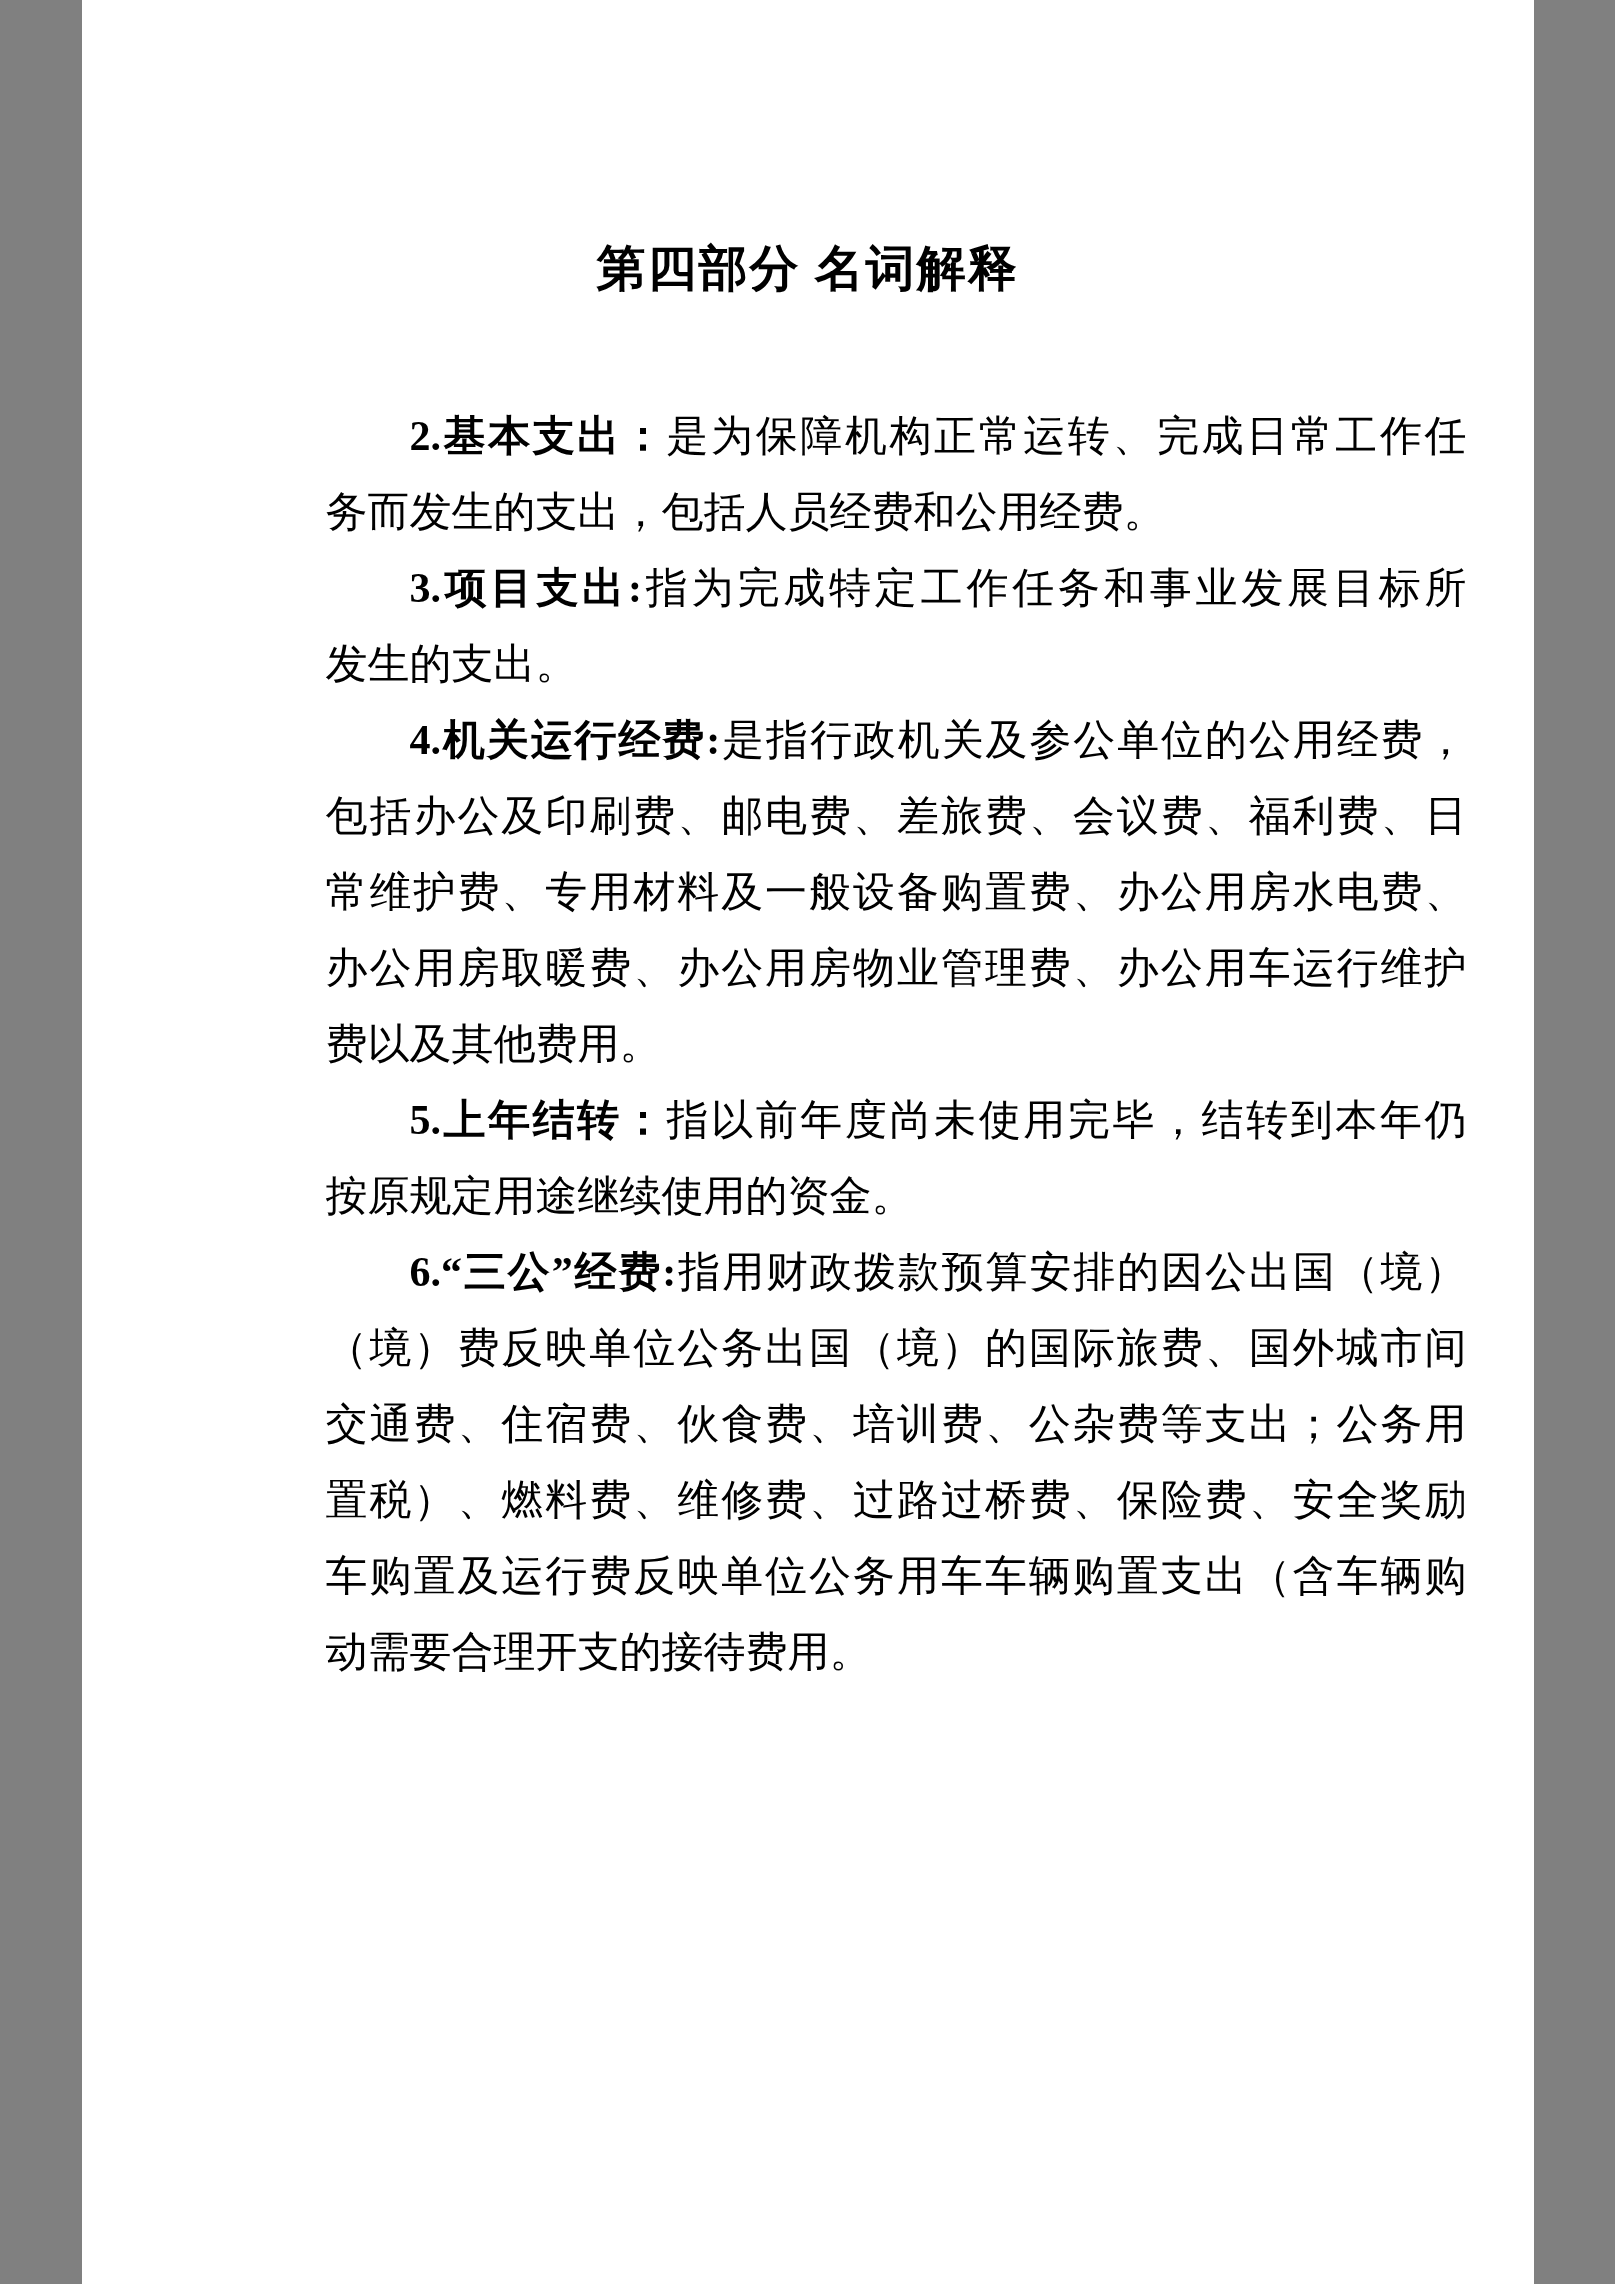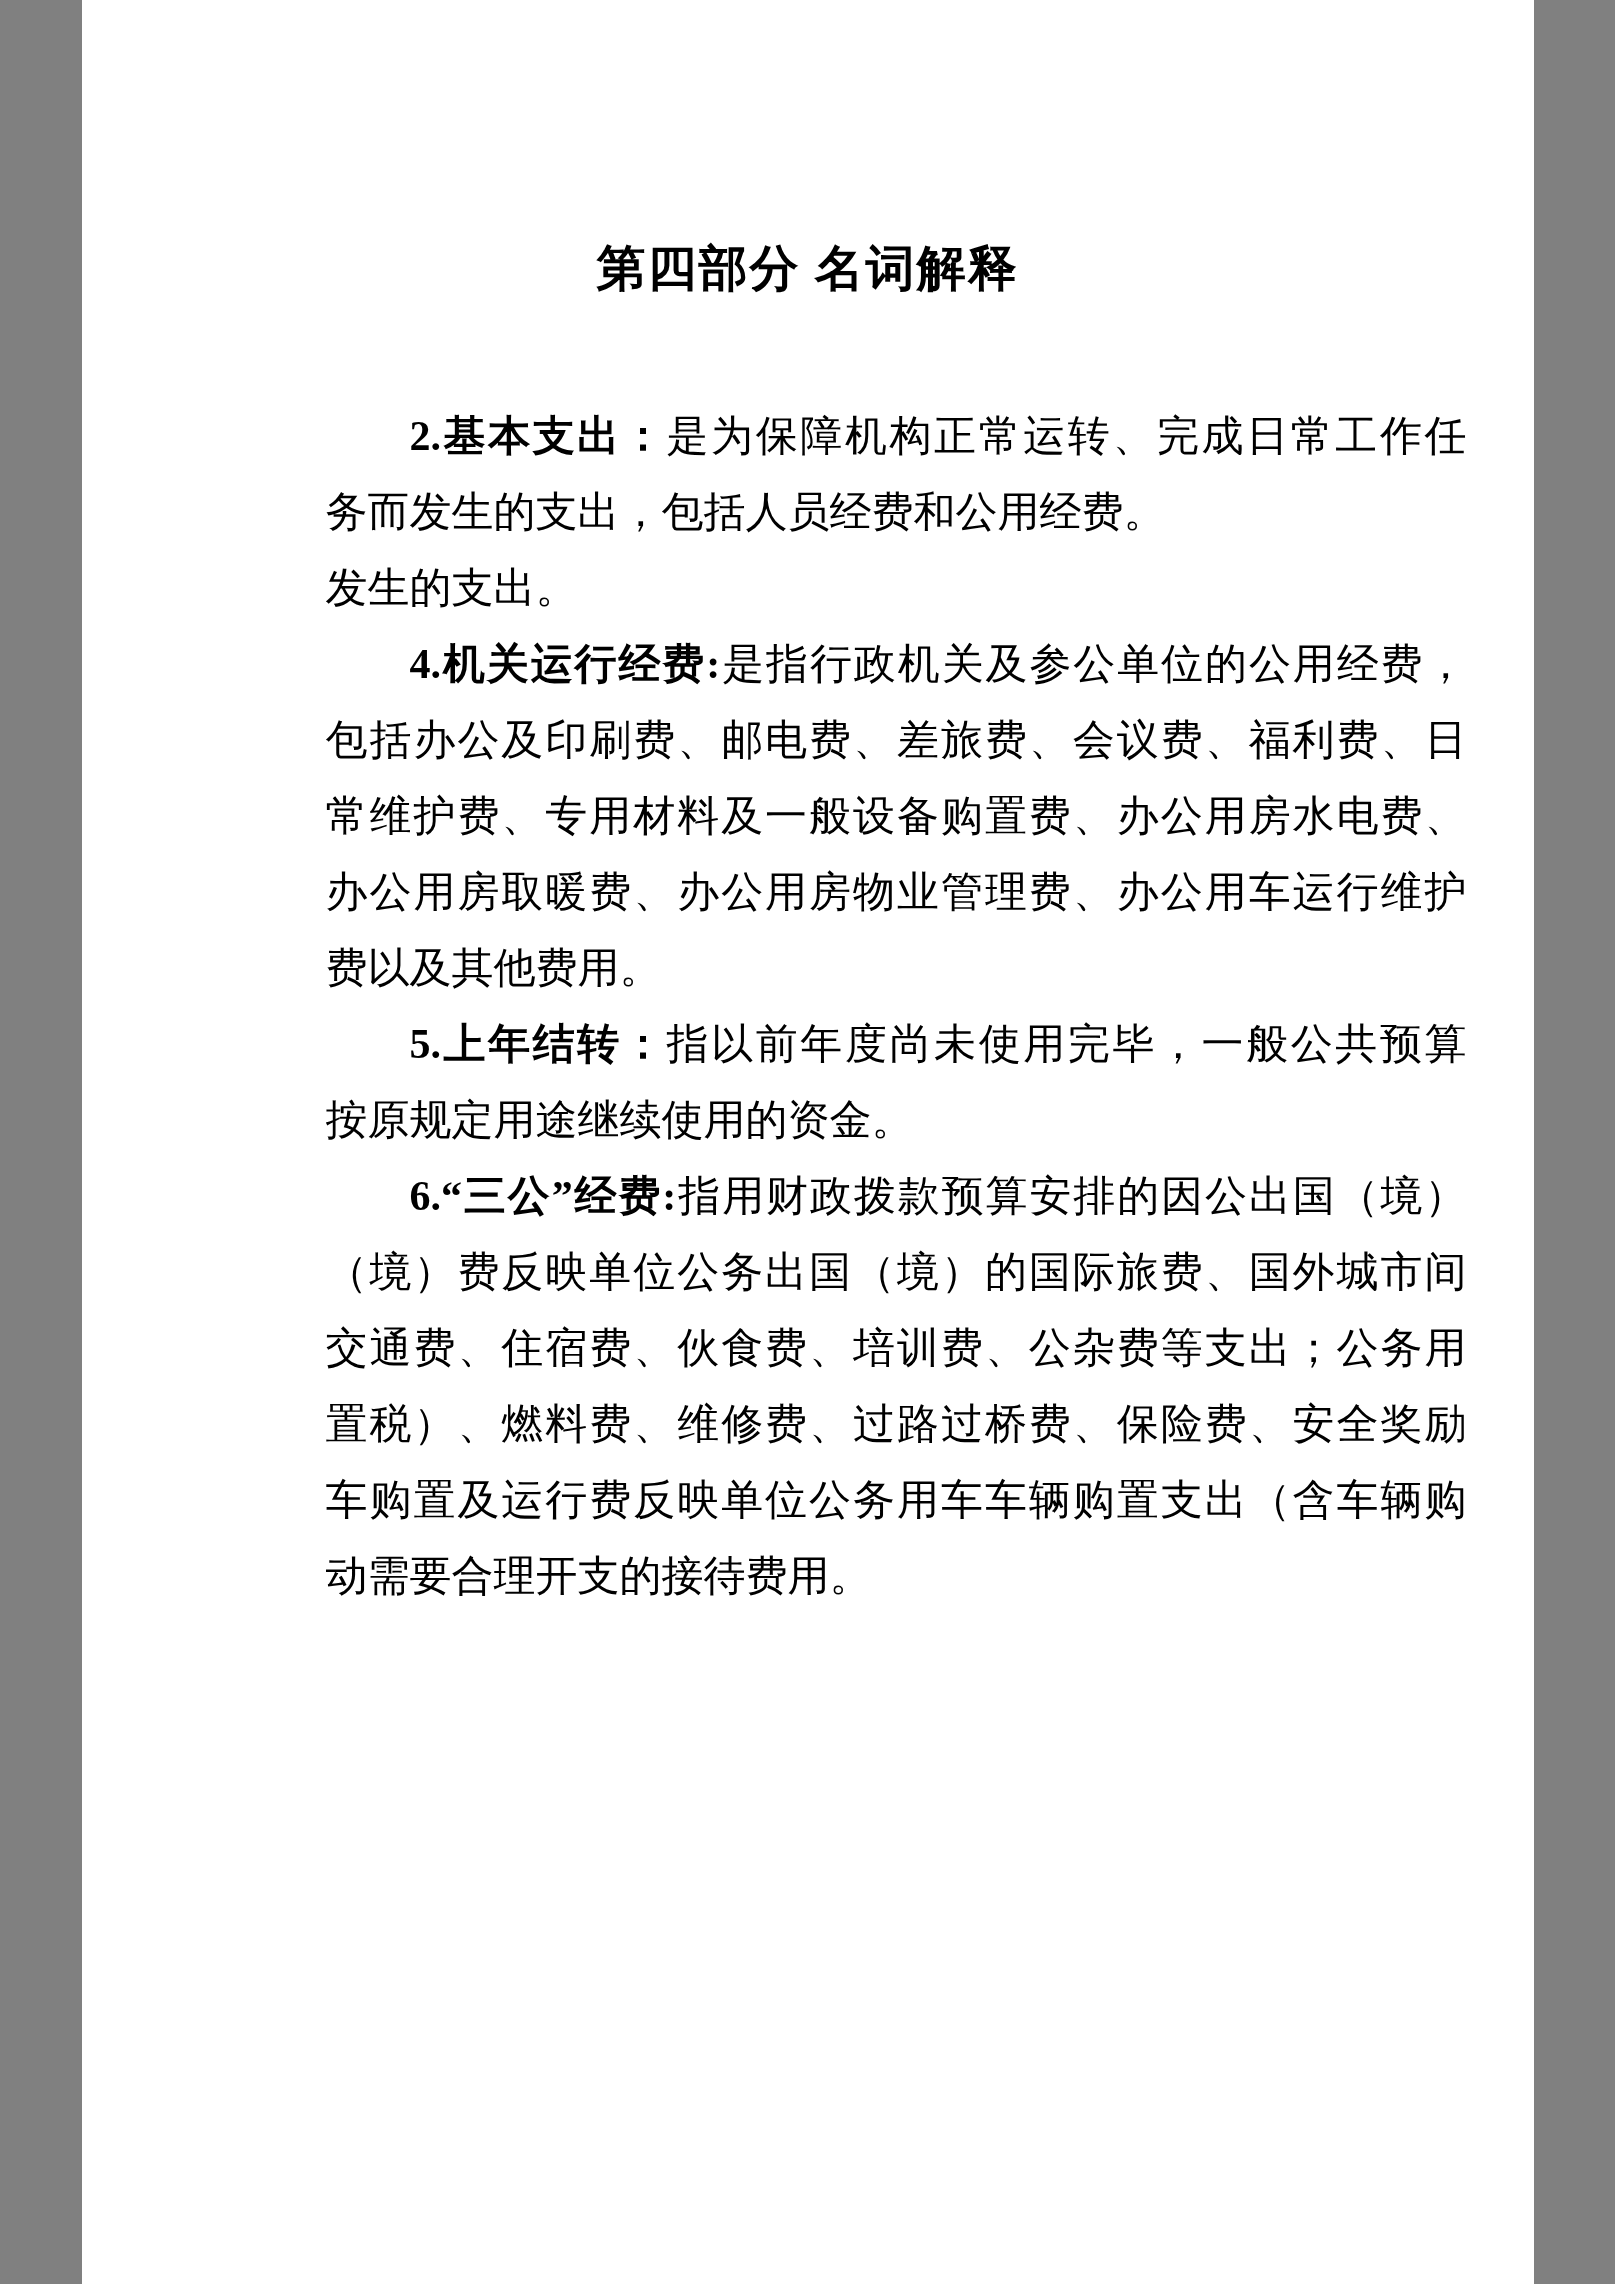--- a/index.html
+++ b/index.html
@@ -55,31 +55,32 @@
 <body>
 
 <div class="page">
   <h1 class="title">第四部分 名词解释</h1>
   <div class="body-text" id="document-body">
       <div class="paragraph">
         <div class="line indent"><span class="term">2.基本支出：</span><span>是为保障机构正常运转、完成日常工作任</span></div>
         <div class="line last"><span>务而发生的支出，包括人员经费和公用经费。</span></div>
       </div>
       <div class="paragraph">
+        <div class="line indent"><span class="term">3.项目支出:</span><span>指为完成特定工作任务和事业发展目标所</span></div>
         <div class="line last"><span>发生的支出。</span></div>
       </div>
       <div class="paragraph">
         <div class="line indent"><span class="term">4.机关运行经费:</span><span>是指行政机关及参公单位的公用经费，</span></div>
         <div class="line"><span>包括办公及印刷费、邮电费、差旅费、会议费、福利费、日</span></div>
         <div class="line"><span>常维护费、专用材料及一般设备购置费、办公用房水电费、</span></div>
         <div class="line"><span>办公用房取暖费、办公用房物业管理费、办公用车运行维护</span></div>
         <div class="line last"><span>费以及其他费用。</span></div>
       </div>
       <div class="paragraph">
-        <div class="line indent"><span class="term">5.上年结转：</span><span>指以前年度尚未使用完毕，一般公共预算</span></div>
+        <div class="line indent"><span class="term">5.上年结转：</span><span>指以前年度尚未使用完毕，结转到本年仍</span></div>
         <div class="line last"><span>按原规定用途继续使用的资金。</span></div>
       </div>
       <div class="paragraph">
         <div class="line indent"><span class="term">6.“三公”经费:</span><span>指用财政拨款预算安排的因公出国（境）</span></div>
         <div class="line"><span>（境）费反映单位公务出国（境）的国际旅费、国外城市间</span></div>
         <div class="line"><span>交通费、住宿费、伙食费、培训费、公杂费等支出；公务用</span></div>
         <div class="line"><span>置税）、燃料费、维修费、过路过桥费、保险费、安全奖励</span></div>
         <div class="line"><span>车购置及运行费反映单位公务用车车辆购置支出（含车辆购</span></div>
         <div class="line last"><span>动需要合理开支的接待费用。</span></div>
       </div>

